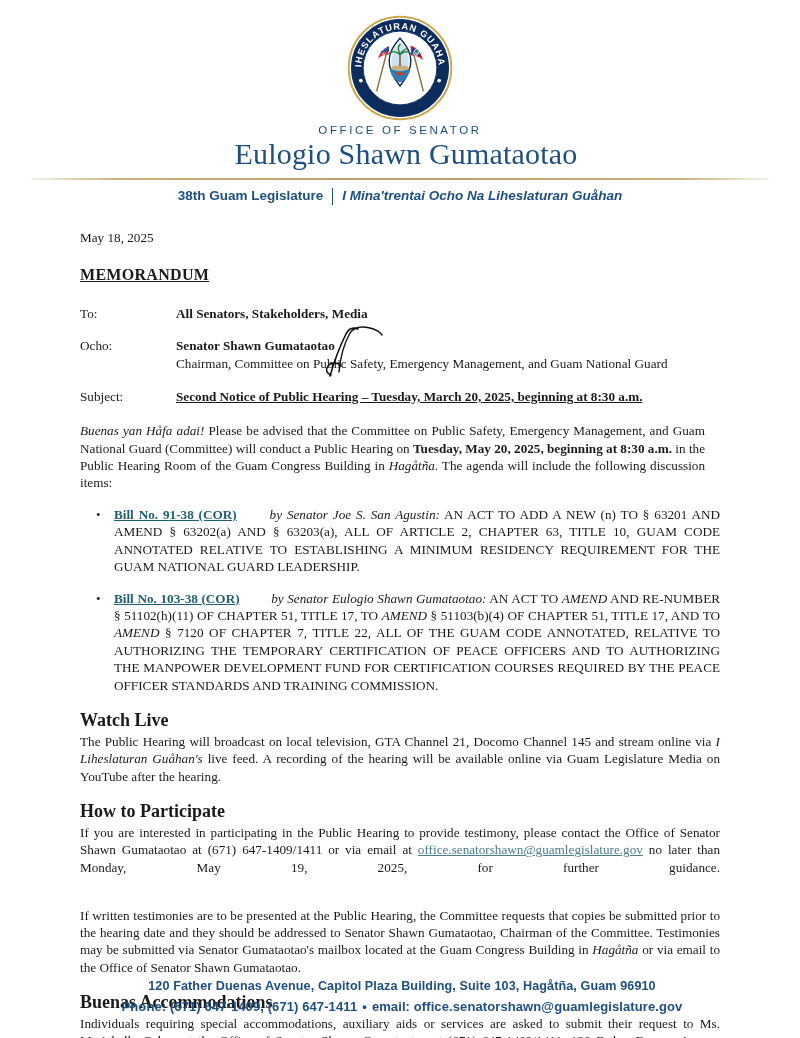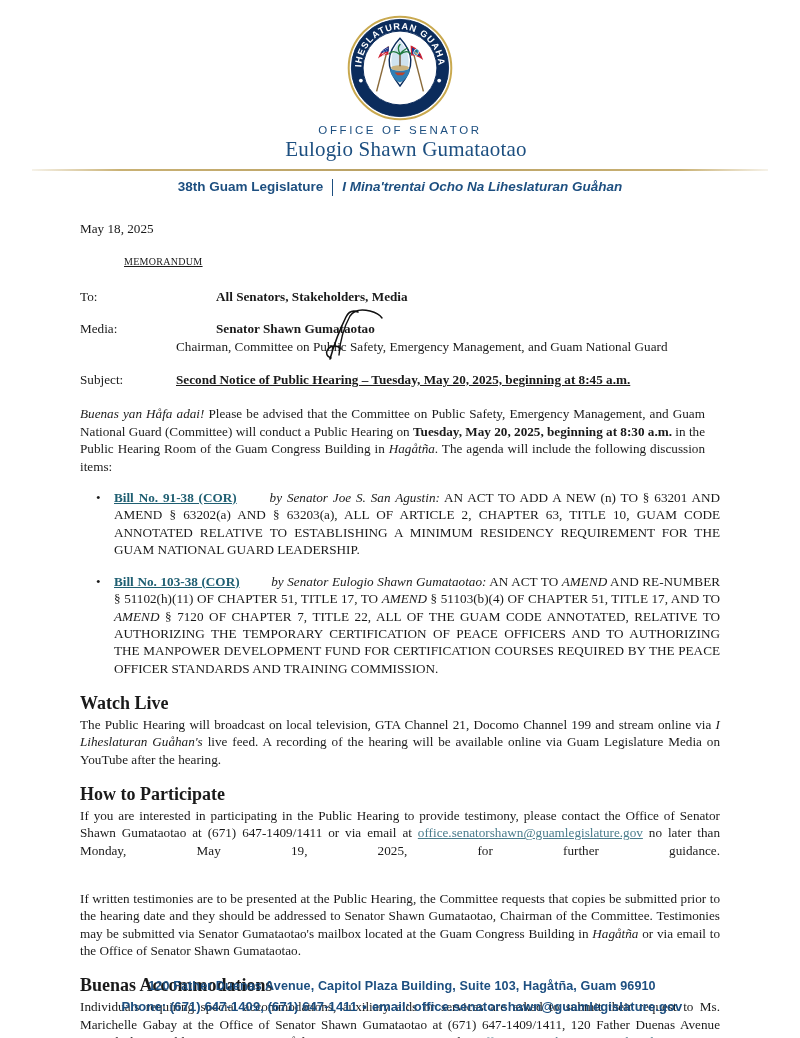--- a/index.html
+++ b/index.html
@@ -41,21 +41,21 @@
   .office-of {
     font-family: "Liberation Sans", sans-serif;
     font-size: 11.5px;
     letter-spacing: 2.6px;
     color: #1d4f80;
     margin-top: 2px;
     font-weight: 400;
   }
   .senator-name {
     font-family: "Liberation Serif", serif;
-    font-size: 21px;
+    font-size: 30px;
     color: #1d4f80;
     margin-top: 1px;
     letter-spacing: 0.2px;
     padding-left: 12px;
   }
   .gold-rule {
     height: 2px;
     width: 736px;
     margin: 7px auto 0 auto;
     background: linear-gradient(to right,
@@ -88,36 +88,35 @@
   .body-area {
     margin: 0 auto;
     width: 640px;
     padding-top: 24px;
     font-size: 13.2px;
     line-height: 1.32;
     text-align: justify;
   }
   .doc-date { margin-bottom: 18px; }
   .memo-title {
-    font-weight: normal;
+    font-weight: bold;
     text-decoration: underline;
     margin-bottom: 19px;
-    font-size: 10px;
+    font-size: 16px;
     letter-spacing: 0.3px;
-    margin-left: 44px;
   }
 
   .memo-row {
     display: flex;
     margin-bottom: 15px;
     position: relative;
   }
   .memo-label { width: 96px; flex: none; }
   .memo-value { flex: 1; }
-  .memo-value .strong { font-weight: bold; margin-left: 40px; }
+  .memo-value .strong { font-weight: bold; }
   .memo-sub { display: block; margin-top: 1px; }
   .memo-row.subject .memo-value {
     font-weight: bold;
     text-decoration: underline;
   }
 
   .signature {
     position: absolute;
     left: 240px;
     top: -11px;
@@ -292,53 +291,53 @@
     <div class="doc-date">May 18, 2025</div>
 
     <div class="memo-title">MEMORANDUM</div>
 
     <div class="memo-row">
       <div class="memo-label">To:</div>
       <div class="memo-value"><span class="strong">All Senators, Stakeholders, Media</span></div>
     </div>
 
     <div class="memo-row">
-      <div class="memo-label">Media:</div>
+      <div class="memo-label">Ocho:</div>
       <div class="memo-value">
         <span class="strong">Senator Shawn Gumataotao</span>
         <span class="memo-sub">Chairman, Committee on Public Safety, Emergency Management, and Guam National Guard</span>
       </div>
       <svg class="signature" viewBox="0 0 80 52">
         <path d="M10 50 C 14 36 20 20 26 8 C 29 2 33 1 38 3" stroke="#111" stroke-width="1.6" fill="none" stroke-linecap="round"></path>
         <path d="M19 46 C 20 33 24 18 30 7 C 34 1 42 0 50 2 C 56 3.5 60 6 62 9" stroke="#111" stroke-width="1.4" fill="none" stroke-linecap="round"></path>
         <path d="M11 49 C 7 48 5 44 8 40 C 11 36 18 36 21 40" stroke="#111" stroke-width="1.4" fill="none" stroke-linecap="round"></path>
       </svg>
     </div>
 
     <div class="memo-row subject">
       <div class="memo-label" style="text-decoration:none;font-weight:normal;">Subject:</div>
-      <div class="memo-value">Second Notice of Public Hearing – Tuesday, May 20, 2025, beginning at 8:45 a.m.</div>
+      <div class="memo-value">Second Notice of Public Hearing – Tuesday, March 20, 2025, beginning at 8:30 a.m.</div>
     </div>
 
     <p class="intro-para">
       <span class="it">Buenas yan Håfa adai!</span><span> Please be advised that the Committee on Public Safety, Emergency Management, and Guam National Guard (Committee) will conduct a Public Hearing on </span><span class="bd">Tuesday, May 20, 2025, beginning at 8:30 a.m.</span><span> in the Public Hearing Room of the Guam Congress Building in </span><span class="it">Hagåtña</span><span>. The agenda will include the following discussion items:</span>
     </p>
 
     <ul class="bills">
       <li>
         <span class="bill-link">Bill No. 91-38 (COR)</span><span class="bill-author"> by Senator Joe S. San Agustin:</span><span class="bill-text"> AN ACT TO ADD A NEW (n) TO § 63201 AND AMEND § 63202(a) AND § 63203(a), ALL OF ARTICLE 2, CHAPTER 63, TITLE 10, GUAM CODE ANNOTATED RELATIVE TO ESTABLISHING A MINIMUM RESIDENCY REQUIREMENT FOR THE GUAM NATIONAL GUARD LEADERSHIP.</span>
       </li>
       <li>
         <span class="bill-link">Bill No. 103-38 (COR)</span><span class="bill-author"> by Senator Eulogio Shawn Gumataotao:</span><span> AN ACT TO </span><span class="it">AMEND</span><span> AND RE-NUMBER § 51102(h)(11) OF CHAPTER 51, TITLE 17, TO </span><span class="it">AMEND</span><span> § 51103(b)(4) OF CHAPTER 51, TITLE 17, AND TO </span><span class="it">AMEND</span><span> § 7120 OF CHAPTER 7, TITLE 22, ALL OF THE GUAM CODE ANNOTATED, RELATIVE TO AUTHORIZING THE TEMPORARY CERTIFICATION OF PEACE OFFICERS AND TO AUTHORIZING THE MANPOWER DEVELOPMENT FUND FOR CERTIFICATION COURSES REQUIRED BY THE PEACE OFFICER STANDARDS AND TRAINING COMMISSION.</span>
       </li>
     </ul>
 
     <div class="section">
       <div class="section-head">Watch Live</div>
-      <p><span>The Public Hearing will broadcast on local television, GTA Channel 21, Docomo Channel 199 and stream online via </span><span class="it">I Liheslaturan Guåhan's</span><span> live feed. A recording of the hearing will be available online via Guam Legislature Media on YouTube after the hearing.</span></p>
+      <p><span>The Public Hearing will broadcast on local television, GTA Channel 21, Docomo Channel 145 and stream online via </span><span class="it">I Liheslaturan Guåhan's</span><span> live feed. A recording of the hearing will be available online via Guam Legislature Media on YouTube after the hearing.</span></p>
     </div>
 
     <div class="section">
       <div class="section-head">How to Participate</div>
       <p class="spread"><span>If you are interested in participating in the Public Hearing to provide testimony, please contact the Office of Senator Shawn Gumataotao at (671) 647-1409/1411 or via email at </span><span class="email-link">office.senatorshawn@guamlegislature.gov</span><span> no later than Monday, May 19, 2025, for further guidance.</span></p>
       <p><span>If written testimonies are to be presented at the Public Hearing, the Committee requests that copies be submitted prior to the hearing date and they should be addressed to Senator Shawn Gumataotao, Chairman of the Committee. Testimonies may be submitted via Senator Gumataotao's mailbox located at the Guam Congress Building in </span><span class="it">Hagåtña</span><span> or via email to the Office of Senator Shawn Gumataotao.</span></p>
     </div>
 
     <div class="section">
       <div class="section-head">Buenas Accommodations</div>

